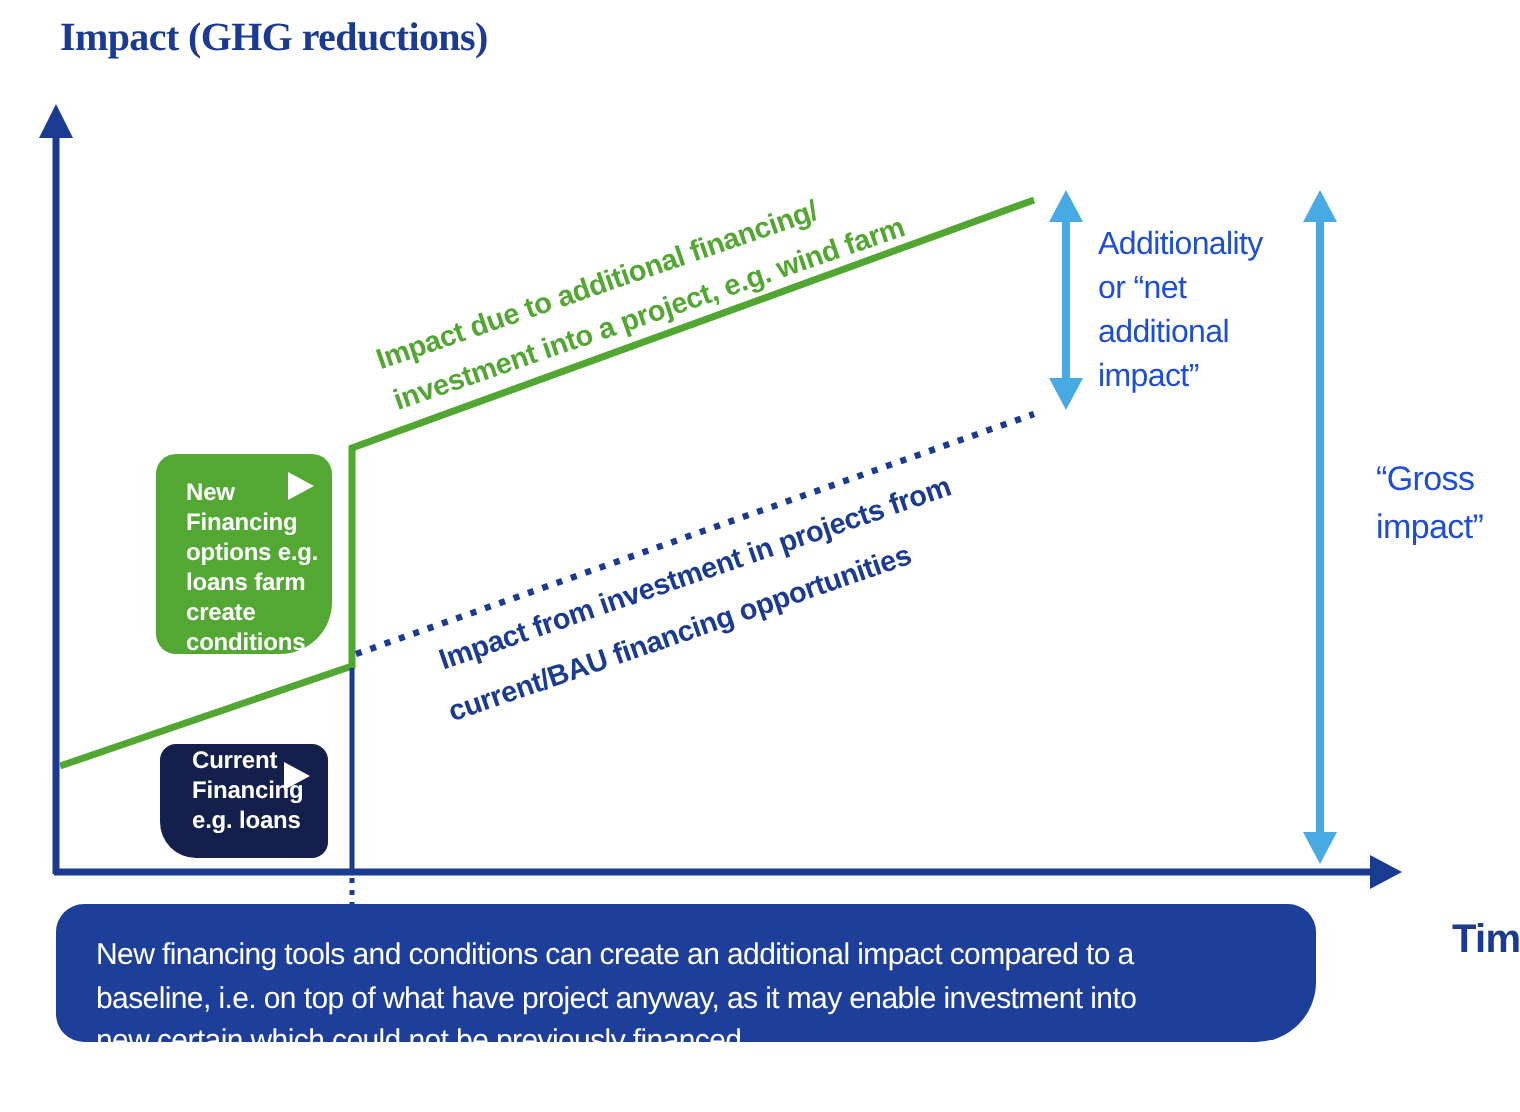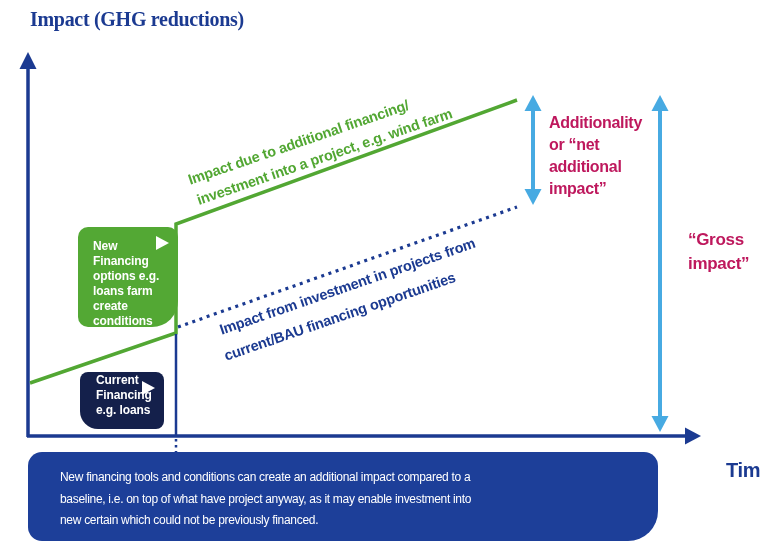--- a/index.html
+++ b/index.html
@@ -35,21 +35,21 @@
   .box {
     position: absolute;
     color: #ffffff;
     font-weight: bold;
     font-size: 12px;
     line-height: 15px;
     letter-spacing: -0.1px;
   }
   .green-box {
     left: 78px; top: 227px;
-    width: 100px; height: 100px;
+    width: 88px; height: 100px;
     background: #53a834;
     border-radius: 10px 10px 26px 10px;
     padding: 12px 6px 0 15px;
   }
   .navy-box {
     left: 80px; top: 372px;
     width: 84px; height: 57px;
     background: #14204b;
     border-radius: 8px 8px 8px 18px;
     padding: 1px 6px 0 16px;
@@ -57,22 +57,22 @@
   .tri {
     position: absolute;
     right: 9px; top: 9px;
     width: 0; height: 0;
     border-left: 13px solid #ffffff;
     border-top: 7.5px solid transparent;
     border-bottom: 7.5px solid transparent;
   }
   .lb-label {
     position: absolute;
-    color: #be185d;
-    font-weight: bold;
+    color: #1d4ed8;
+    font-weight: normal;
     letter-spacing: -0.3px;
   }
   .add-label {
     left: 549px; top: 112px;
     font-size: 16px;
     line-height: 22px;
     width: 120px;
   }
   .gross-label {
     left: 688px; top: 204px;
@@ -86,28 +86,28 @@
     left: 726px; top: 418px;
     font-size: 20px;
     font-weight: bold;
     letter-spacing: -0.3px;
     color: #1b3a91;
     margin-top: 41px;
   }
   .banner {
     position: absolute;
     left: 28px; top: 452px;
-    width: 630px; height: 89px;
+    width: 630px; height: 69px;
     background: #1d3f99;
     border-radius: 14px 14px 30px 14px;
     color: #ffffff;
-    font-size: 12px;
+    font-size: 15px;
     line-height: 21.5px;
     letter-spacing: -0.3px;
-    padding: 15px 20px 0 32px;
+    padding: 15px 20px 0 20px;
   }
   .banner div { white-space: nowrap; }
 </style>
 </head>
 <body>
 
 <div class="canvas">
 
   <div class="page-title">Impact (GHG reductions)</div>
 

